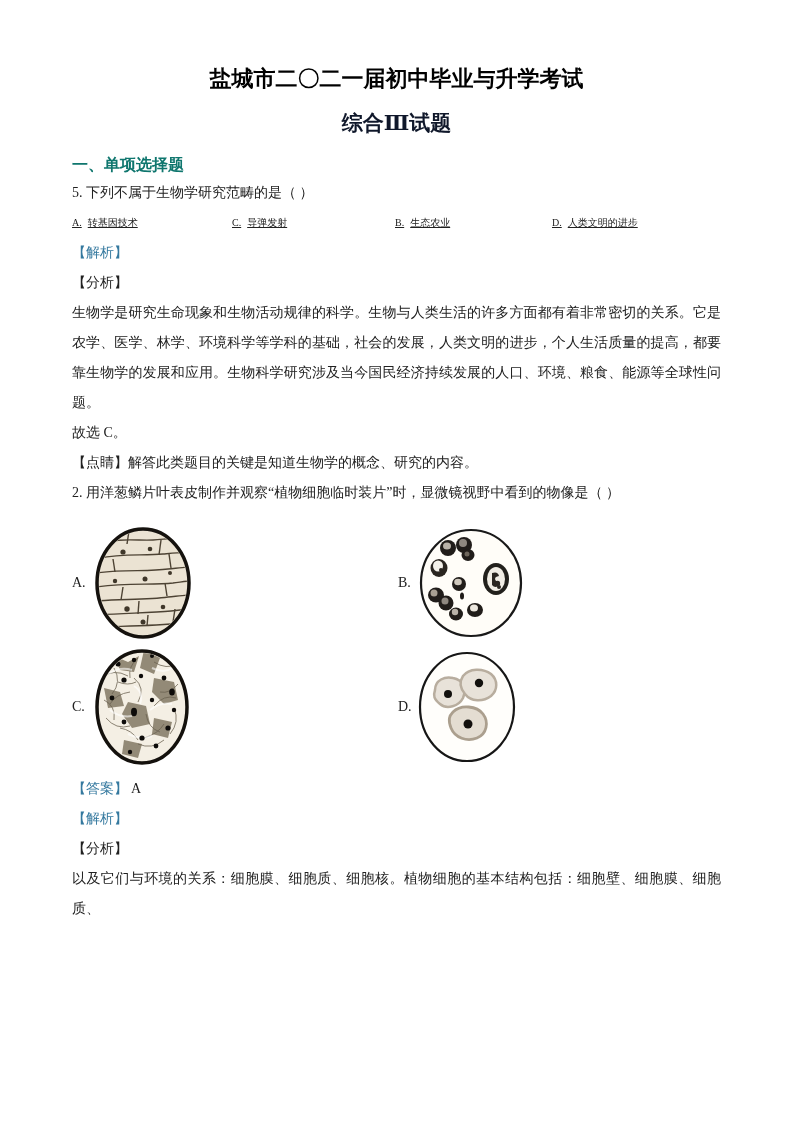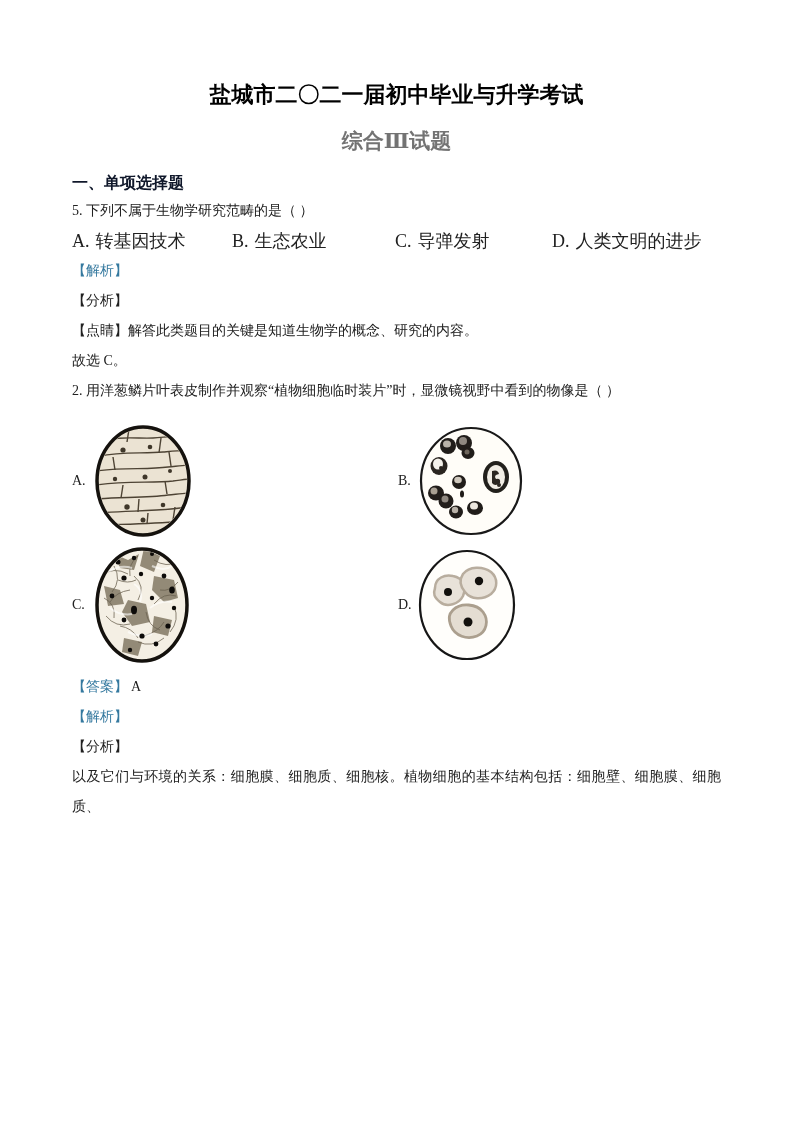--- a/index.html
+++ b/index.html
@@ -4,35 +4,35 @@
 <style>
   html,body { margin:0; padding:0; background:#ffffff; }
   body {
     width:793px; height:1122px; overflow:hidden;
     font-family:"Liberation Serif","DejaVu Serif",serif;
     color:#212121;
   }
   .page { padding:64px 72px 0 72px; box-sizing:border-box; }
   .title {
     font-size:22px; font-weight:bold; text-align:center;
-    margin:16px; line-height:30px; color:#000;
+    margin:0; line-height:30px; color:#000;
   }
   .subtitle {
     font-size:21px; font-weight:bold; text-align:center;
-    margin:14px 0 0 0; line-height:30px; color:#737373;
+    margin:14px 0 0 0; line-height:30px; color:#0f172a;
   }
   .heading {
     font-size:16px; font-weight:bold; margin:14px 0 0 0;
-    line-height:26px; color:#0f172a;
+    line-height:26px; color:#0f766e;
   }
   .line { font-size:14px; line-height:30px; margin:0; }
   .just { text-align:justify; }
   .options-row {
     display:grid; grid-template-columns:160px 163px 157px 1fr;
-    font-size:18px; line-height:30px;
+    font-size:10px; line-height:30px;text-decoration:underline;
   }
   .opt-label { margin-right:6px; }
   .blue { color:#35799f; }
   .ans-letter { margin-left:3px; color:#1c1c1c; }
   .mt6 { margin-top:6px; }
   .imgrow { position:relative; height:118px; }
   .imgrow.first { margin-top:16px; }
   .imgrow.second { margin-top:6px; }
   .img-label {
     position:absolute; left:0; top:50%; transform:translateY(-50%);
@@ -51,35 +51,36 @@
 
   <h1 class="title">盐城市二〇二一届初中毕业与升学考试</h1>
   <h2 class="subtitle">综合Ⅲ试题</h2>
 
   <h3 class="heading">一、单项选择题</h3>
 
   <p class="line">5. 下列不属于生物学研究范畴的是（      ）</p>
 
   <div class="options-row">
     <span><span class="opt-label">A.</span><span>转基因技术</span></span>
+    <span><span class="opt-label">C.</span><span>导弹发射</span></span>
     <span><span class="opt-label">B.</span><span>生态农业</span></span>
-    <span><span class="opt-label">C.</span><span>导弹发射</span></span>
     <span><span class="opt-label">D.</span><span>人类文明的进步</span></span>
   </div>
 
 
   <p class="line"><span class="blue">【解析】</span></p>
 
   <p class="line"><span>【分析】</span></p>
 
-
+  <p class="line just">生物学是研究生命现象和生物活动规律的科学。生物与人类生活的许多方面都有着非常密切的关系。它是农学、医学、林学、环境科学等学科的基础，社会的发展，人类文明的进步，个人生活质量的提高，都要靠生物学的发展和应用。生物科学研究涉及当今国民经济持续发展的人口、环境、粮食、能源等全球性问题。</p>
+
+
+  <p class="line">故选 C。</p>
 
   <p class="line"><span>【点睛】</span><span>解答此类题目的关键是知道生物学的概念、研究的内容。</span></p>
-
-  <p class="line">故选 C。</p>
 
   <p class="line">2. 用洋葱鳞片叶表皮制作并观察“植物细胞临时装片”时，显微镜视野中看到的物像是（      ）</p>
 
   <div class="imgrow first">
     <span class="img-label">A.</span>
 
     <svg class="micro a" width="100" height="116" viewBox="0 0 100 116">
       <defs>
           <clipPath id="clipA">
             <ellipse cx="50" cy="58" rx="44" ry="52"></ellipse>

